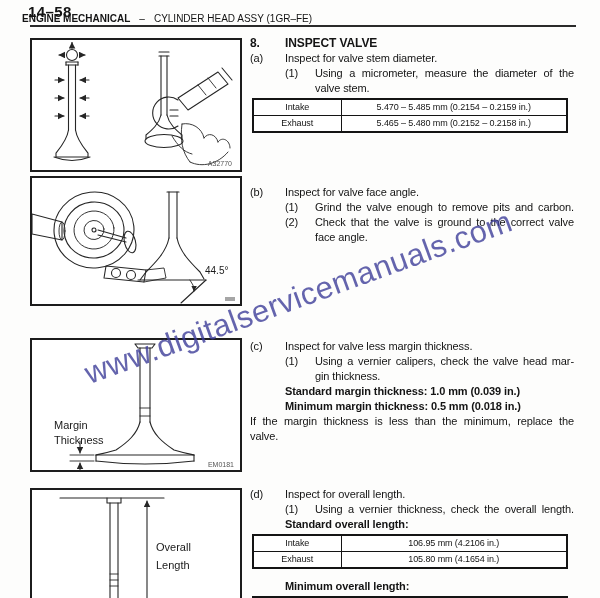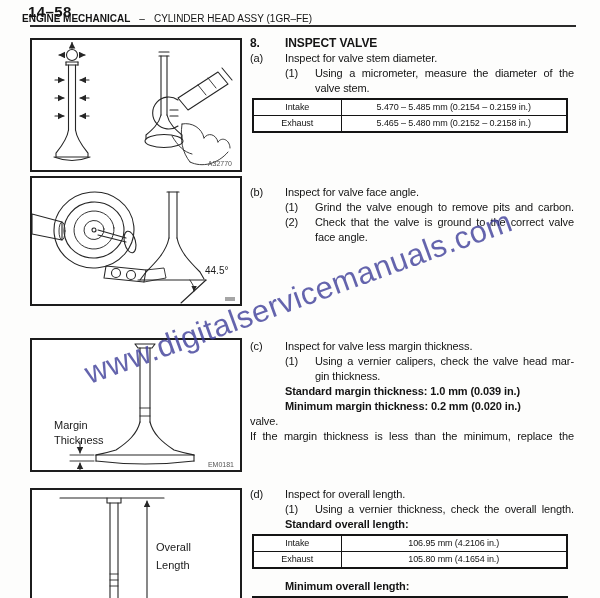--- a/index.html
+++ b/index.html
@@ -258,27 +258,27 @@
         <span class="slbl">(1)</span>
       <div class="t67 just">Using a vernier calipers, check the valve head mar-</div>
       </div>
     <div class="row">
         <div class="t67">gin thickness.</div>
       </div>
     <div class="row bold">
         <div class="t37">Standard margin thickness: 1.0 mm (0.039 in.)</div>
       </div>
     <div class="row bold">
-        <div class="t37">Minimum margin thickness: 0.2 mm (0.020 in.)</div>
+        <div class="t37">Minimum margin thickness: 0.5 mm (0.018 in.)</div>
+      </div>
+    <div class="row">
+        <div class="t2 just">If the margin thickness is less than the minimum, replace the</div>
       </div>
     <div class="row">
         <div class="t2">valve.</div>
-      </div>
-    <div class="row">
-        <div class="t2 just">If the margin thickness is less than the minimum, replace the</div>
       </div>
   </div>
 
   <div class="blk" id="blkd">
     <div class="row">
         <span class="lbl">(d)</span>
       <div class="t37">Inspect for overall length.</div>
       </div>
     <div class="row">
         <span class="slbl">(1)</span>

